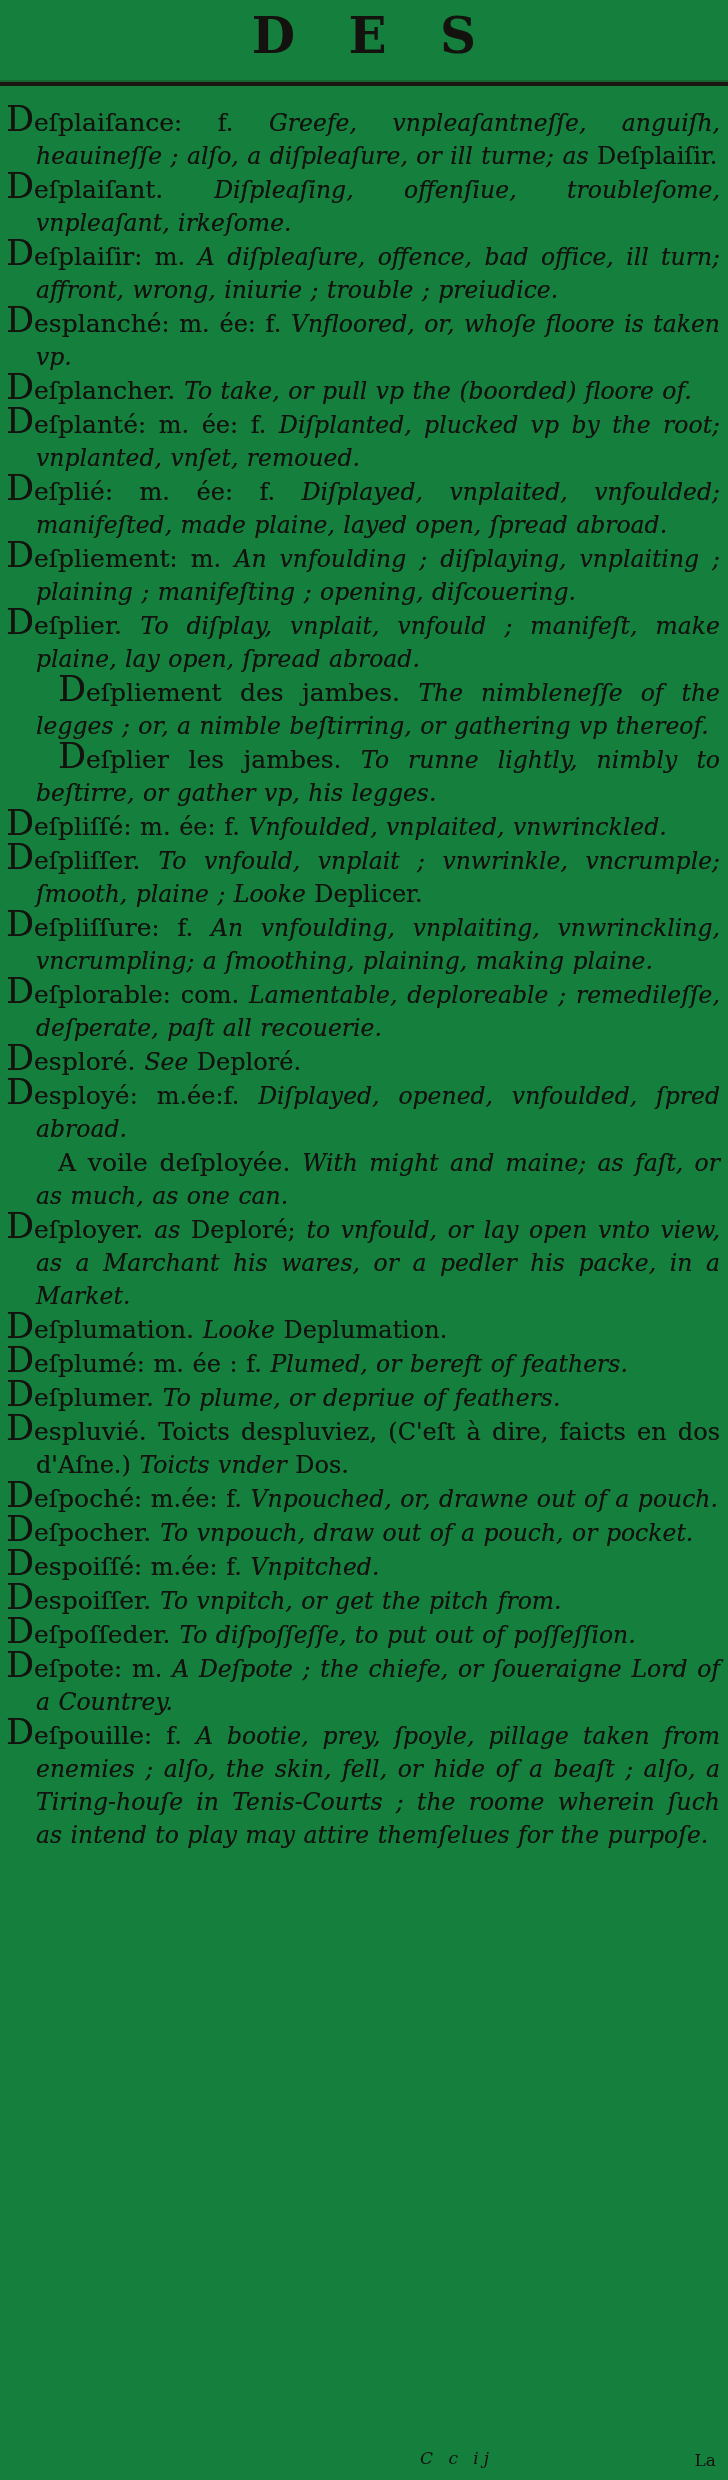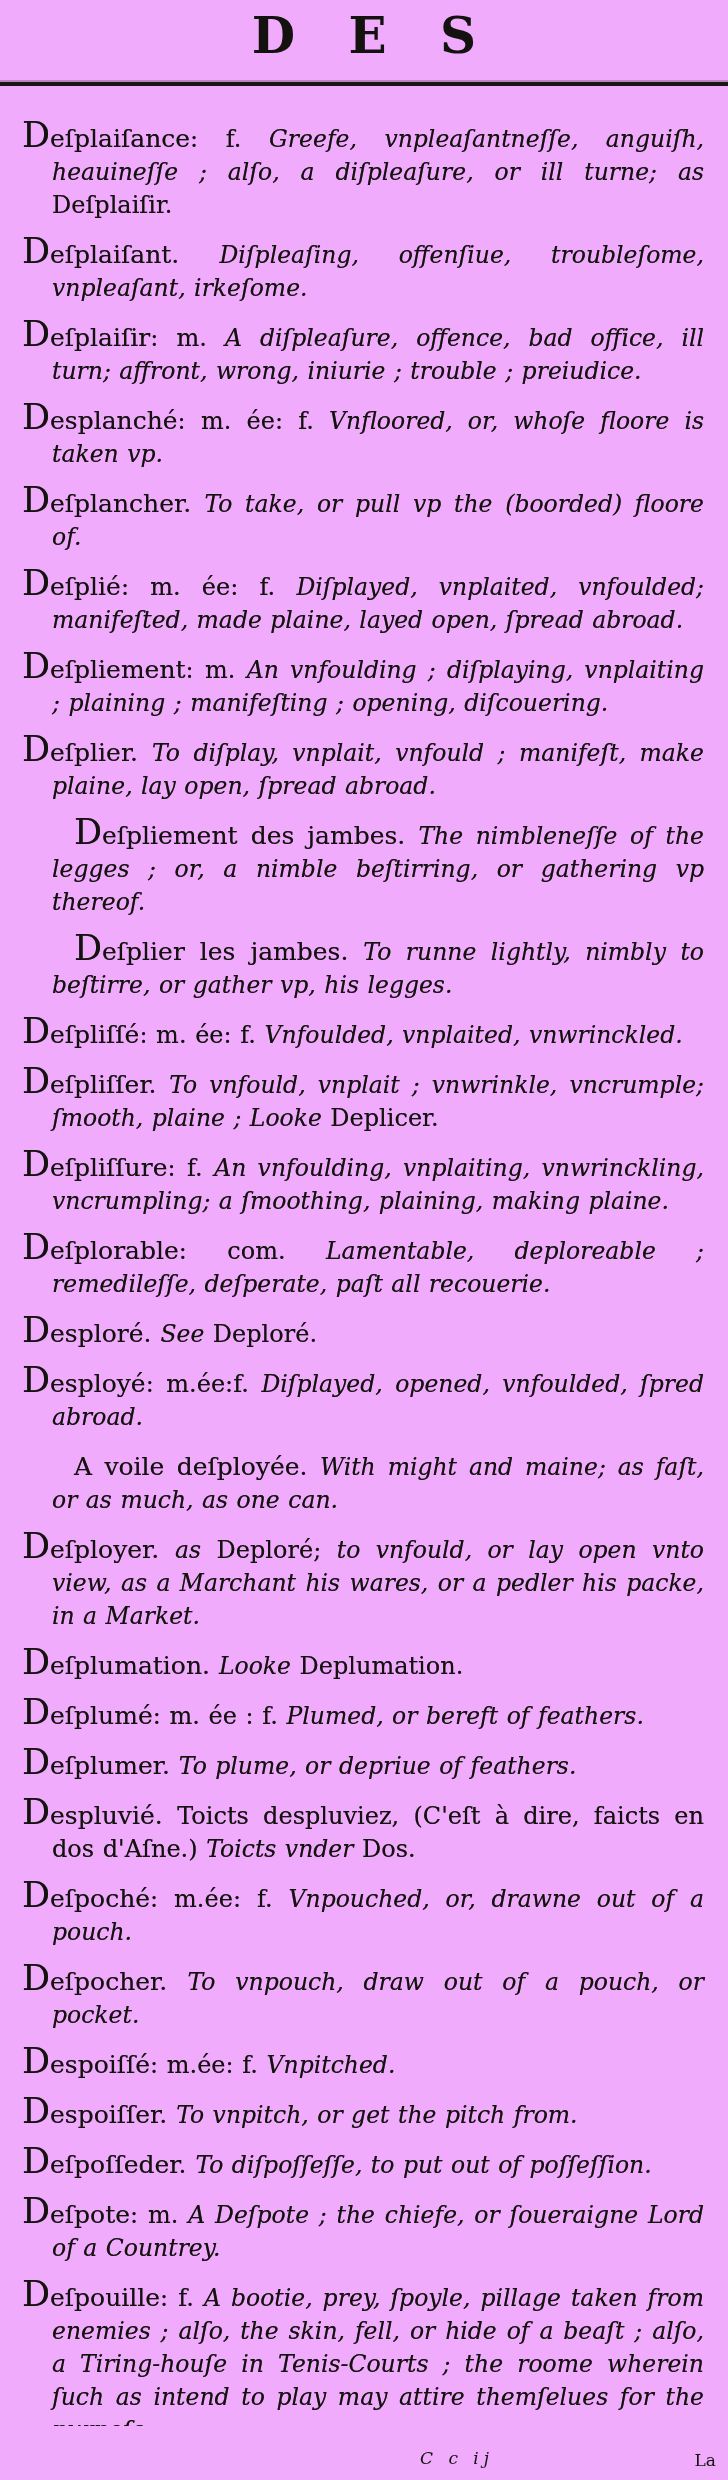--- a/index.html
+++ b/index.html
@@ -1,19 +1,19 @@
 <!DOCTYPE html>
 <html><head>
 <meta charset="utf-8">
 <style>
   html, body { margin: 0; padding: 0; background: #ffffff; }
   .page {
     width: 728px; height: 2480px;
     box-sizing: border-box;
-    background: #f0abfc;
+    background: #15803d;
     color: #14120f;
     font-family: "DejaVu Serif", "Liberation Serif", serif;
     display: flex; flex-direction: column;
     overflow: hidden;
     position: relative;
   }
   .running-head {
     margin: 10px 0 0 0;
     text-align: center;
     font-size: 50px;
@@ -30,21 +30,21 @@
   }
   .entries {
     flex: 1 1 auto;
     overflow: hidden;
     padding: 20px 8px 0 6px;
     text-align: justify;
     text-shadow: 0 0 0.5px rgba(10,8,6,0.55);
     word-spacing: 1px;
   }
   .entry {
-    margin: 16px;
+    margin: 0;
     padding-left: 30px;
     text-indent: -30px;
     line-height: 33px;
     font-size: 24px;
   }
   .entry.sub { text-indent: 22px; }
   .seg-headword, .seg-subhead { font-size: 25px; }
   .seg-roman { font-size: 24px; }
   .seg-italic { font-style: italic; font-size: 23.5px; }
   .lead-cap { font-size: 35px; line-height: 20px; }
@@ -67,20 +67,21 @@
 
 <div class="page">
   <h1 class="running-head">D E S</h1>
   <div class="rule"></div>
   <main class="entries">
       <p class="entry main"><span class="seg-headword"><span class="lead-cap">D</span>eſplaiſance</span><span class="seg-roman">: f. </span><span class="seg-italic">Greefe, vnpleaſantneſſe, anguiſh, heauineſſe ; alſo, a diſpleaſure, or ill turne; as </span><span class="seg-roman">Deſplaiſir.</span></p>
       <p class="entry main"><span class="seg-headword"><span class="lead-cap">D</span>eſplaiſant. </span><span class="seg-italic">Diſpleaſing, offenſiue, troubleſome, vnpleaſant, irkeſome.</span></p>
       <p class="entry main"><span class="seg-headword"><span class="lead-cap">D</span>eſplaiſir</span><span class="seg-roman">: m. </span><span class="seg-italic">A diſpleaſure, offence, bad office, ill turn; affront, wrong, iniurie ; trouble ; preiudice.</span></p>
       <p class="entry main"><span class="seg-headword"><span class="lead-cap">D</span>esplanché</span><span class="seg-roman">: m. ée: f. </span><span class="seg-italic">Vnfloored, or, whoſe floore is taken vp.</span></p>
       <p class="entry main"><span class="seg-headword"><span class="lead-cap">D</span>eſplancher. </span><span class="seg-italic">To take, or pull vp the (boorded) floore of.</span></p>
+      <p class="entry main"><span class="seg-headword"><span class="lead-cap">D</span>eſplanté</span><span class="seg-roman">: m. ée: f. </span><span class="seg-italic">Diſplanted, plucked vp by the root; vnplanted, vnſet, remoued.</span></p>
       <p class="entry main"><span class="seg-headword"><span class="lead-cap">D</span>eſplié</span><span class="seg-roman">: m. ée: f. </span><span class="seg-italic">Diſplayed, vnplaited, vnfoulded; manifeſted, made plaine, layed open, ſpread abroad.</span></p>
       <p class="entry main"><span class="seg-headword"><span class="lead-cap">D</span>eſpliement</span><span class="seg-roman">: m. </span><span class="seg-italic">An vnfoulding ; diſplaying, vnplaiting ; plaining ; manifeſting ; opening, diſcouering.</span></p>
       <p class="entry main"><span class="seg-headword"><span class="lead-cap">D</span>eſplier. </span><span class="seg-italic">To diſplay, vnplait, vnfould ; manifeſt, make plaine, lay open, ſpread abroad.</span></p>
       <p class="entry sub"><span class="seg-subhead"><span class="lead-cap">D</span>eſpliement des jambes. </span><span class="seg-italic">The nimbleneſſe of the legges ; or, a nimble beſtirring, or gathering vp thereof.</span></p>
       <p class="entry sub"><span class="seg-subhead"><span class="lead-cap">D</span>eſplier les jambes. </span><span class="seg-italic">To runne lightly, nimbly to beſtirre, or gather vp, his legges.</span></p>
       <p class="entry main"><span class="seg-headword"><span class="lead-cap">D</span>eſpliſſé</span><span class="seg-roman">: m. ée: f. </span><span class="seg-italic">Vnfoulded, vnplaited, vnwrinckled.</span></p>
       <p class="entry main"><span class="seg-headword"><span class="lead-cap">D</span>eſpliſſer. </span><span class="seg-italic">To vnfould, vnplait ; vnwrinkle, vncrumple; ſmooth, plaine ; Looke </span><span class="seg-roman">Deplicer.</span></p>
       <p class="entry main"><span class="seg-headword"><span class="lead-cap">D</span>eſpliſſure</span><span class="seg-roman">: f. </span><span class="seg-italic">An vnfoulding, vnplaiting, vnwrinckling, vncrumpling; a ſmoothing, plaining, making plaine.</span></p>
       <p class="entry main"><span class="seg-headword"><span class="lead-cap">D</span>eſplorable</span><span class="seg-roman">: com. </span><span class="seg-italic">Lamentable, deploreable ; remedileſſe, deſperate, paſt all recouerie.</span></p>
       <p class="entry main"><span class="seg-headword"><span class="lead-cap">D</span>esploré. </span><span class="seg-italic">See </span><span class="seg-roman">Deploré.</span></p>

